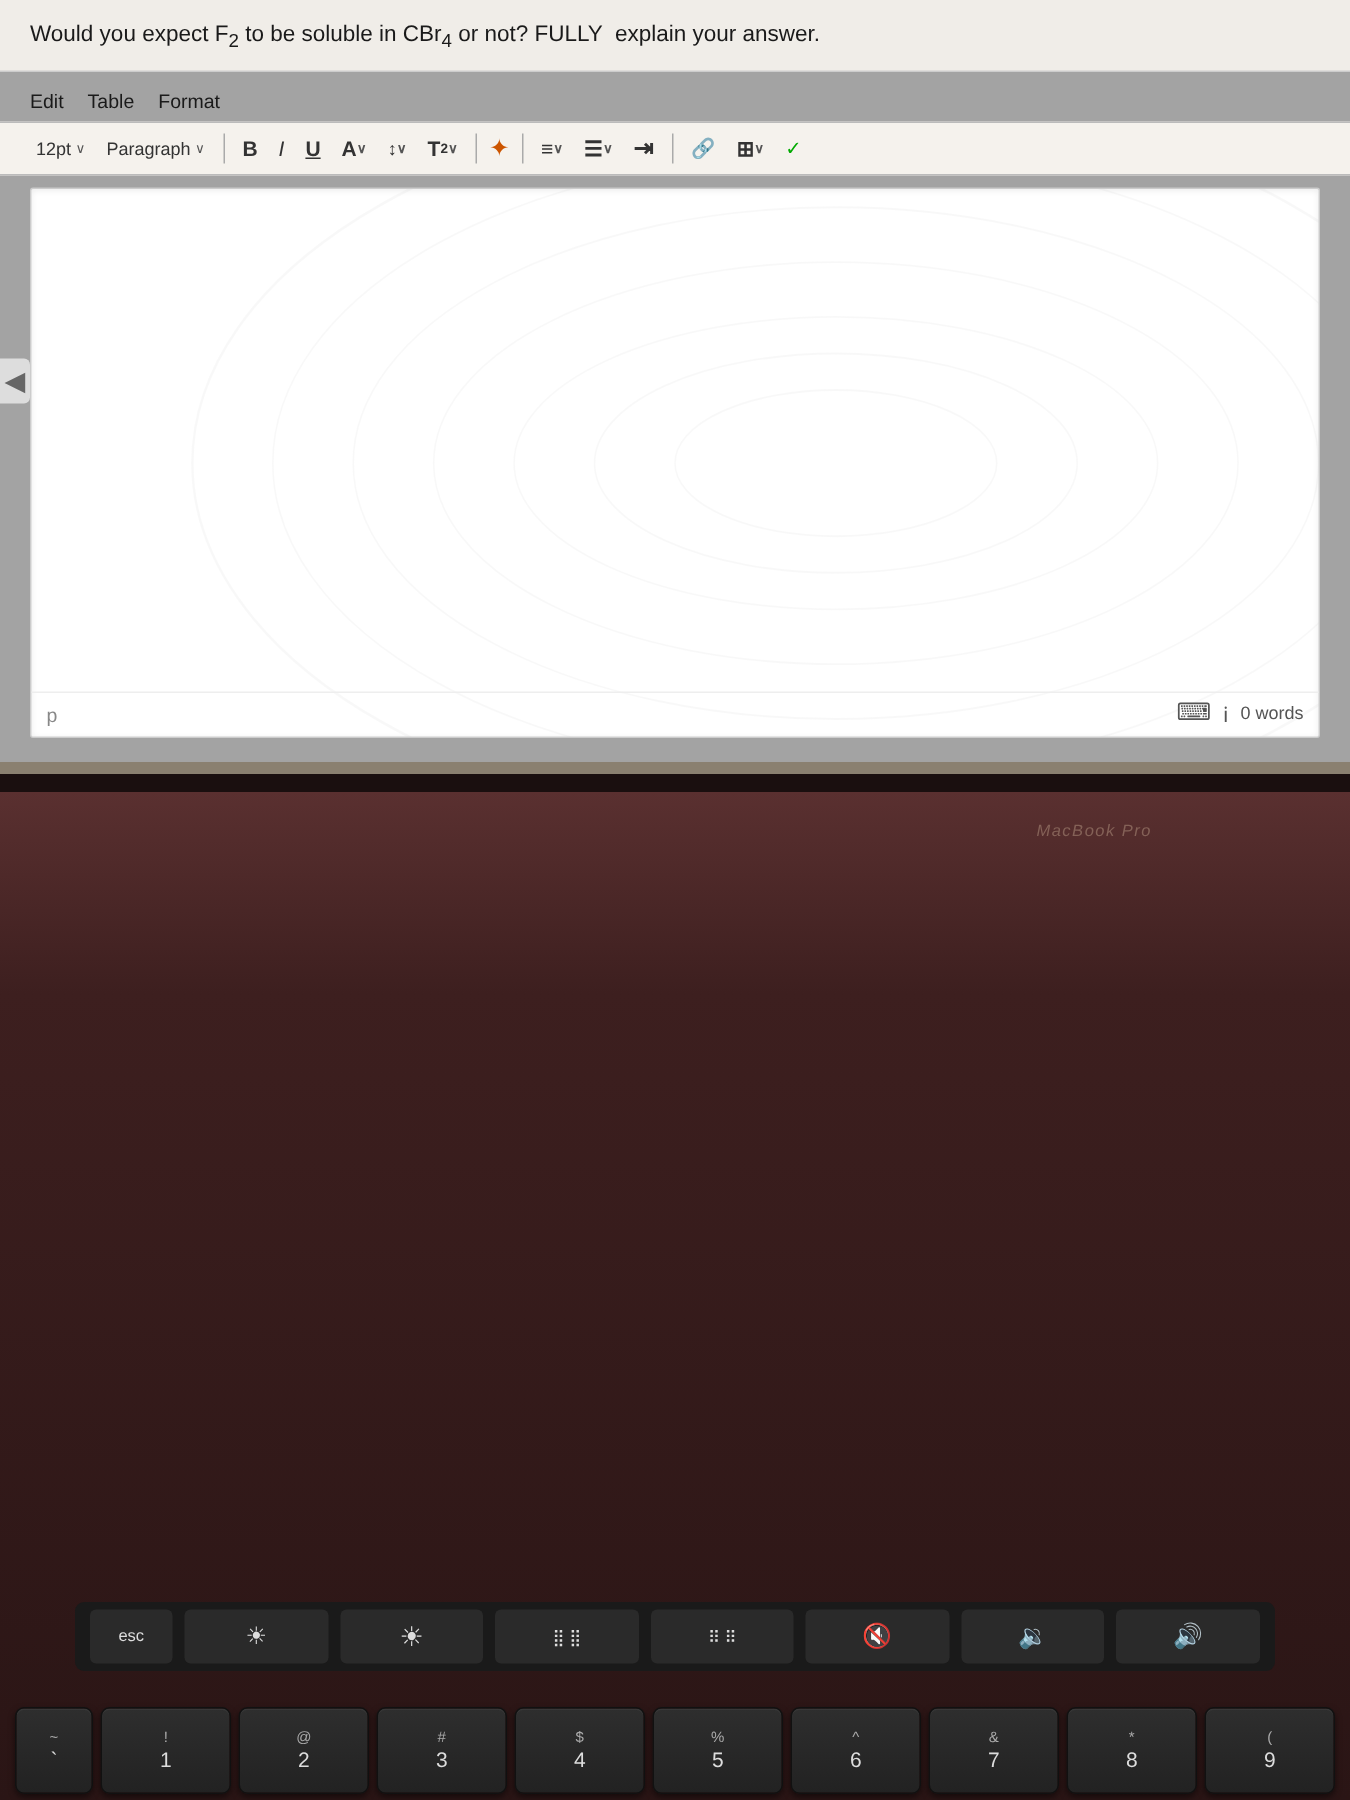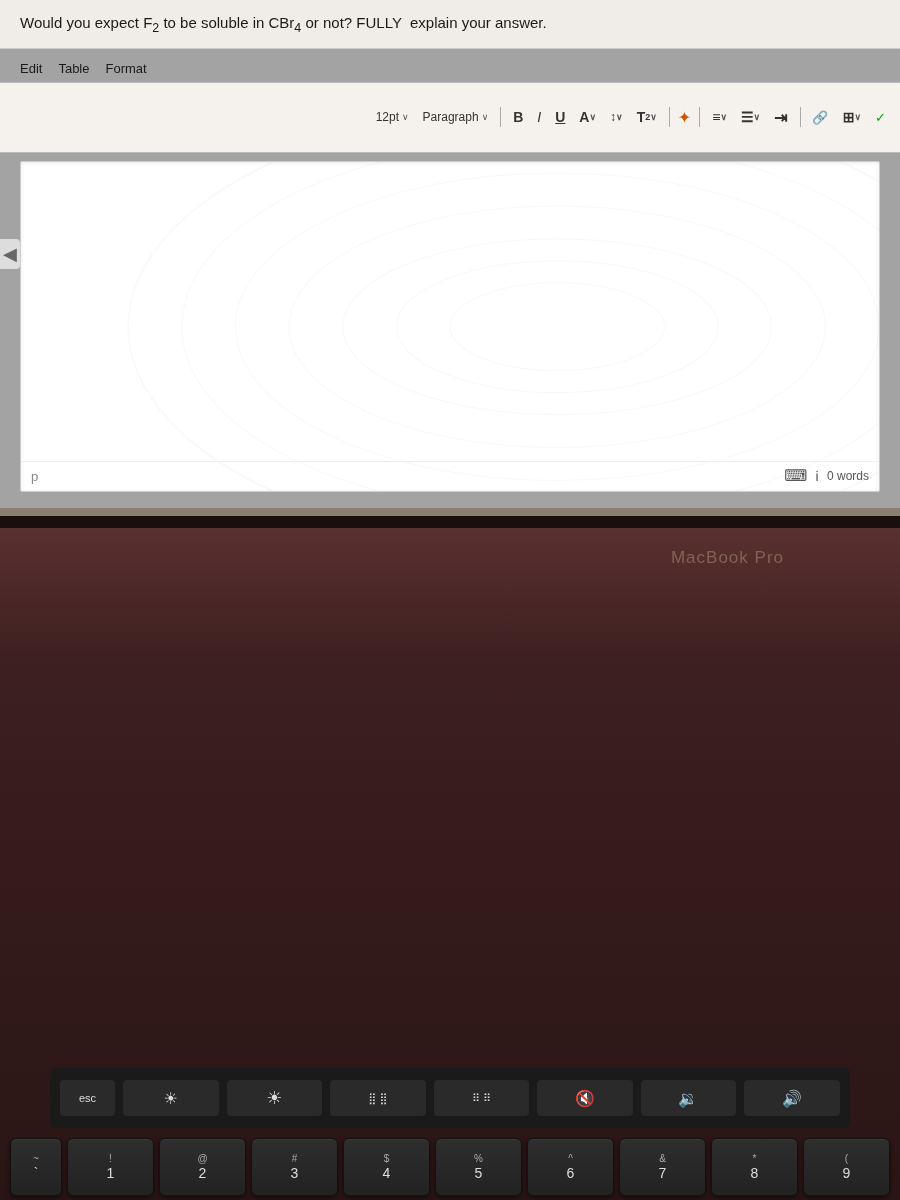--- a/index.html
+++ b/index.html
@@ -69,28 +69,27 @@
       font-size: 13px;
       color: #1a1a1a;
       cursor: pointer;
     }
 
     
     .toolbar {
       display: flex;
       align-items: center;
       gap: 6px;
-      padding: 23px 0;
+      padding: 5px 0;
       border-top: 1px solid #bbb;
       border-bottom: 1px solid #bbb;
       background: #f5f2ed;
       margin: 0 -20px;
       padding-left: 20px;
       padding-right: 10px;
-      justify-content: flex-end;
     }
 
     .toolbar-select {
       font-size: 12px;
       color: #333;
       display: flex;
       align-items: center;
       gap: 3px;
       cursor: pointer;
       padding: 2px 4px;
@@ -194,33 +193,34 @@
       left: 0;
       right: 0;
       bottom: 0;
       background: linear-gradient(180deg, #5a3030 0%, #3d1f1f 20%, #2a1515 100%);
     }
 
     
     .macbook-label {
       position: absolute;
       top: 20px;
-      right: 116px;
-      font-size: 17px;
+      right: 132px;
+      font-size: 11px;
       color: rgba(180,150,130,0.5);
+      font-style: italic;
       letter-spacing: 1px;
     }
 
     
     .touch-bar {
       position: absolute;
       top: 540px;
       left: 50px;
       right: 50px;
-      height: 60px;
+      height: 46px;
       background: #1a1a1a;
       border-radius: 6px;
       display: flex;
       align-items: center;
       padding: 0 10px;
       gap: 8px;
     }
 
     .touch-bar-key {
       background: #2a2a2a;

